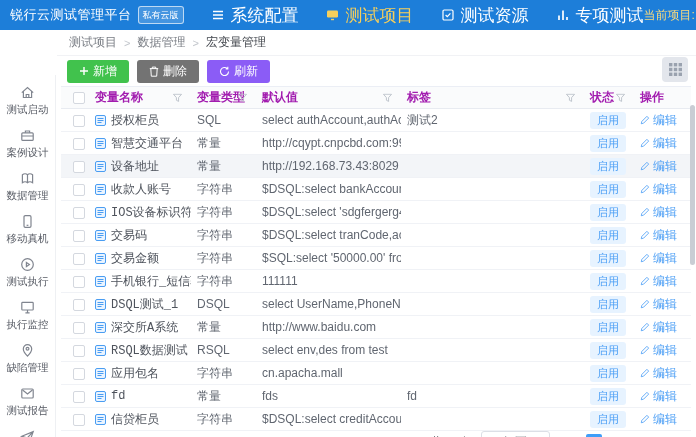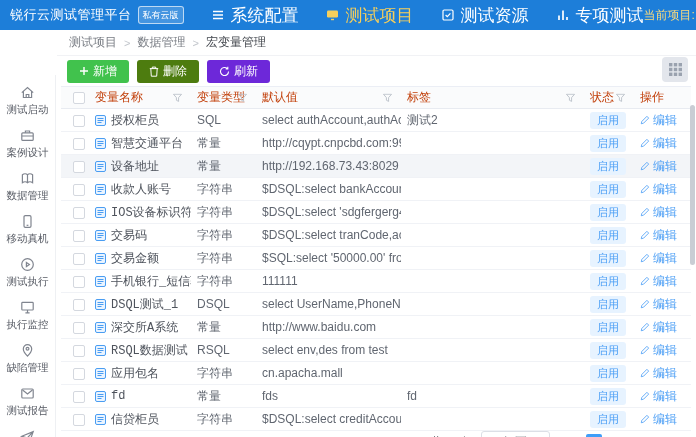--- a/index.html
+++ b/index.html
@@ -33,29 +33,29 @@
   .crumbs { height:26px; display:flex; align-items:center; padding-left:12px; font-size:12px;
     color:#7a7e85; border-bottom:1px solid #f1f2f5; gap:7px; }
   .crumbs .cur { color:#42464d; }
   .csep { color:#c2c6cc; font-size:11px; }
 
   .toolbar { height:30px; display:flex; align-items:center; gap:8px; padding:0 10px; position:relative; }
   .btn { height:23px; display:inline-flex; align-items:center; gap:4px; padding:0 12px;
     border:none; border-radius:3px; color:#fff; font-size:12px; cursor:pointer;
     font-family:inherit; }
   .btn-add { background:#41c24d; }
-  .btn-del { background:#4d7c0f;justify-content:flex-end; }
-  .btn-ref { background:#6d28d9; }
+  .btn-del { background:#737373;justify-content:flex-end; }
+  .btn-ref { background:#8b5cf6; }
   .grid-btn { position:absolute; right:8px; top:1px; width:26px; height:25px; background:#e3e6ec;
     border-radius:4px; display:flex; align-items:center; justify-content:center; cursor:pointer; }
 
   
   table { width:630px; margin-left:4px; border-collapse:collapse; table-layout:fixed; }
   thead tr { height:22px; background:#fafbfc; border-top:1px solid #ebeef5; border-bottom:1px solid #e8ebf1; }
-  th { font-size:12px; color:#c2410c; font-weight:normal; text-align:left; position:relative; padding-left:6px; white-space:nowrap; }
+  th { font-size:12px; color:#a21caf; font-weight:bold; text-align:left; position:relative; padding-left:6px; white-space:nowrap; }
   tbody tr { height:22px; border-bottom:1px solid #f0f2f6; }
   tbody tr.hovered { background:#f3f5f8; }
   td { font-size:12px; color:#606670; padding-left:6px; white-space:nowrap; overflow:hidden; }
   .c-name-cell { display:flex; align-items:center; gap:5px; height:22px;font-family:Liberation Mono, monospace; }
   .c-name-cell .nm { color:#4e535c; overflow:hidden; white-space:nowrap; }
   .funnel { position:absolute; right:9px; top:50%; transform:translateY(-50%); cursor:pointer; line-height:0; }
   .cb { display:inline-block; width:12px; height:12px; border:1px solid #d4d8df; border-radius:2px;
     background:#fff; vertical-align:middle; margin-left:6px; cursor:pointer; }
   .pill { display:inline-block; background:#e7f3ff; color:#4b9ef5; font-size:11px; line-height:1;
     padding:3px 7px; border-radius:3px; cursor:pointer; }

